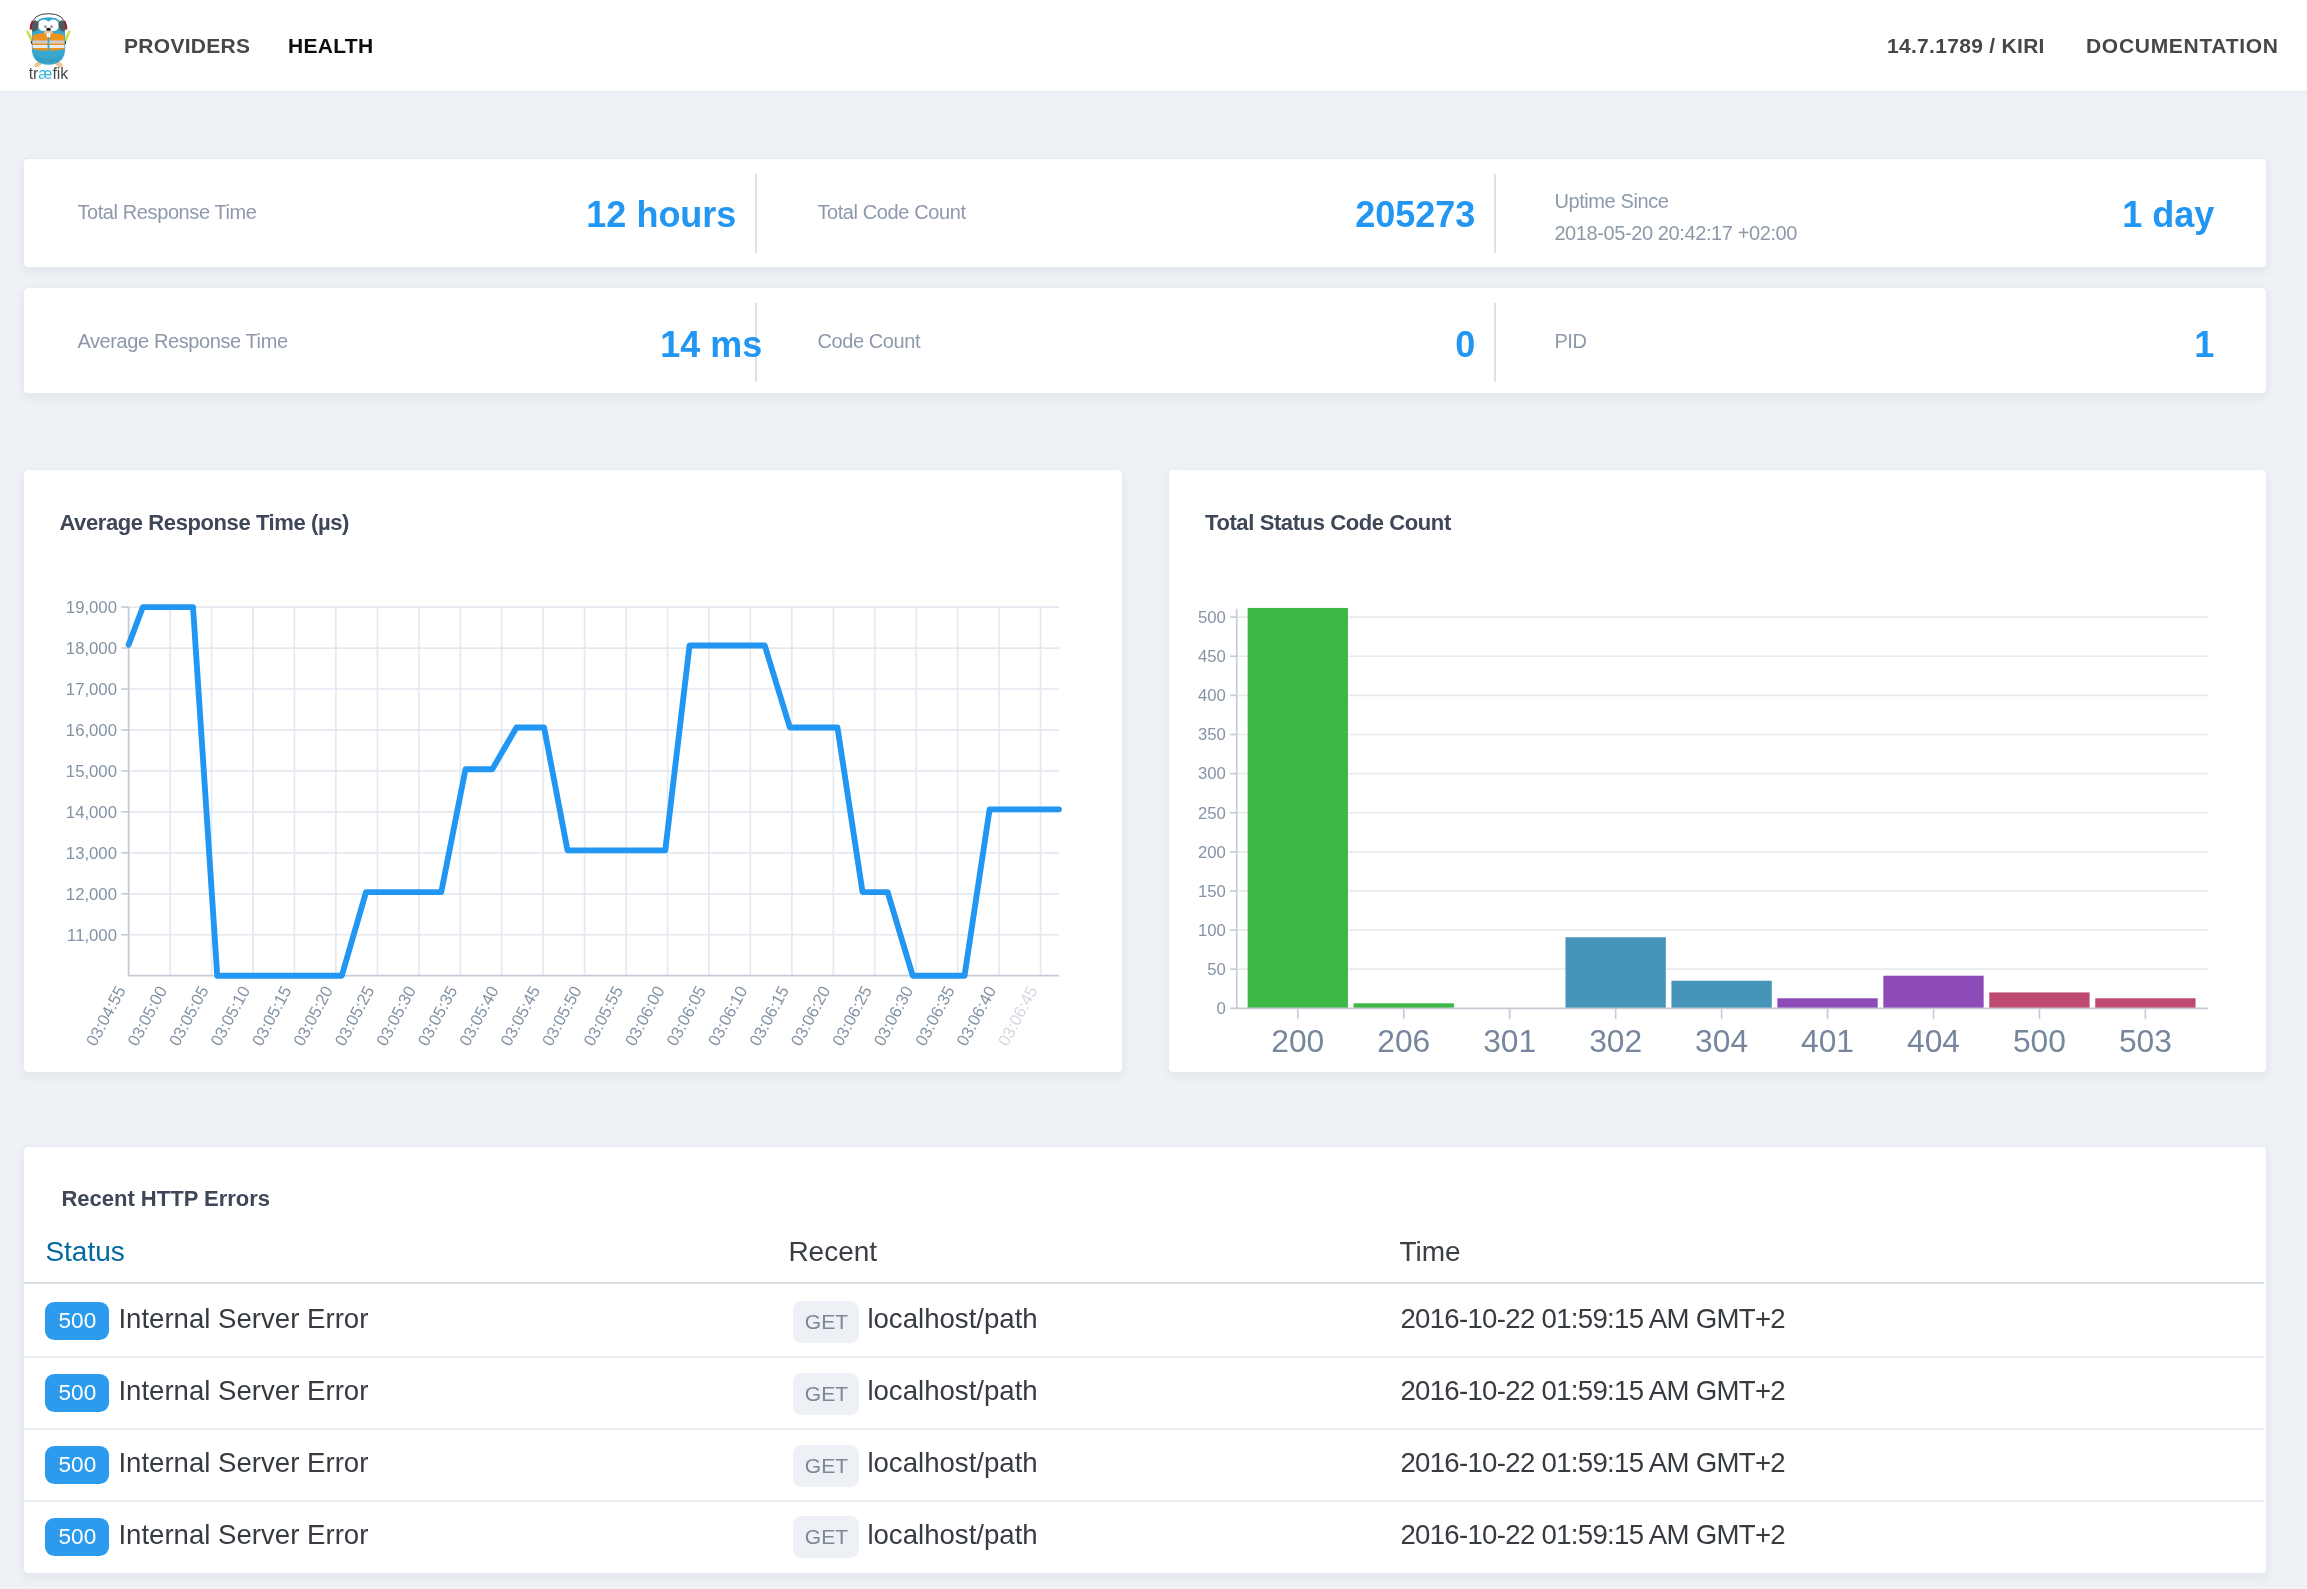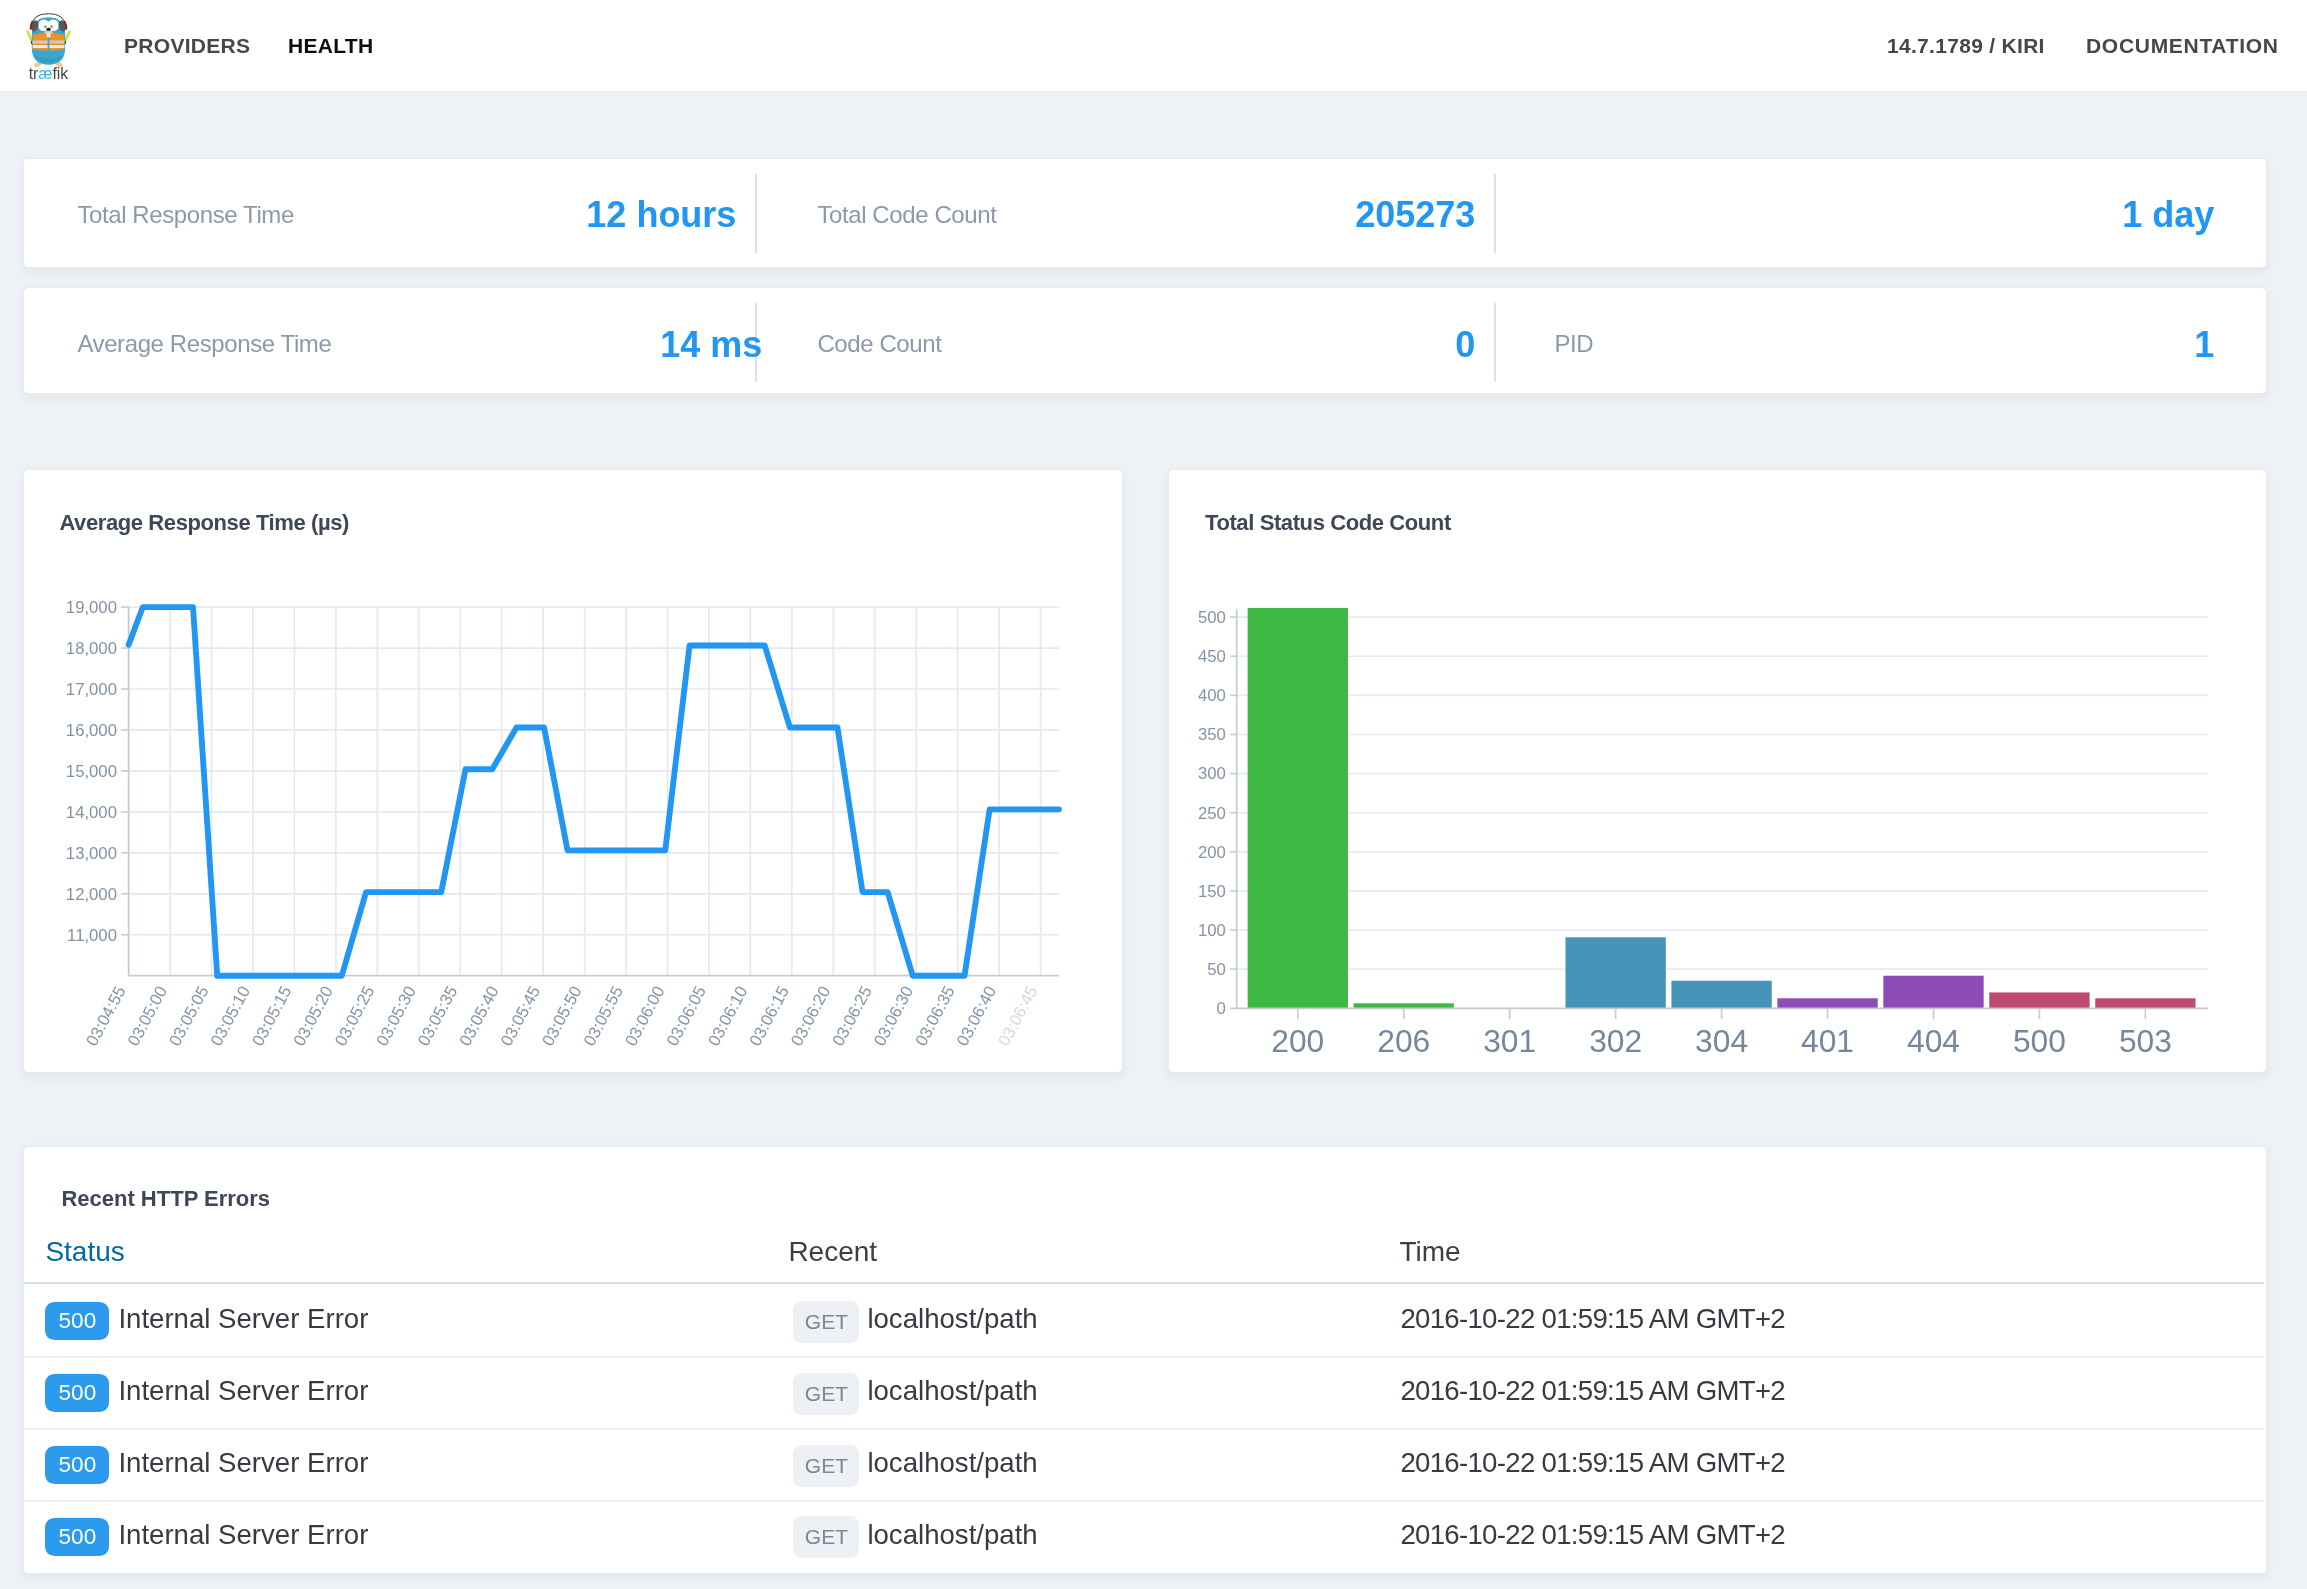--- a/index.html
+++ b/index.html
@@ -1,19 +1,19 @@
 <!DOCTYPE html>
 <html style="font-size:13.4px"><head>
 <meta charset="utf-8">
 <style>
 * { margin:0; padding:0; box-sizing:border-box; }
 html,body { width:2307px; height:1590px; background:#eef1f5; font-family:"Liberation Sans", sans-serif; overflow:hidden; }
 .abs { position:absolute; }
 .card { position:absolute; background:#fff; border-radius:5px; border:1.7px solid #e7ebf0; box-shadow:0 3.3px 8.4px rgba(120,135,155,0.10); }
-.lbl { color:#8d99a9; font-size:24px; letter-spacing:-0.4px; }
+.lbl { color:#8d99a9; font-size:20px; letter-spacing:-0.4px; }
 .val { color:#2196f3; font-size:36px; font-weight:bold; }
 .ttl { color:#3e4757; font-size:22px; font-weight:bold; }
 .navlink { font-size:21px; font-weight:bold; color:#474747; letter-spacing:0.3px; }
 .vdiv { position:absolute; width:1.7px; background:#dde2e8; top:15px; height:79px; }
 </style>
 </head>
 <body>
 
 <div class="abs" style="left:0;top:0;width:2307px;height:92px;background:#fff;border-bottom:1.7px solid #e9ecef;">
 
@@ -64,20 +64,21 @@
   <div class="abs navlink" style="left:2086px;top:34px;letter-spacing:0.7px;">DOCUMENTATION</div>
 </div>
 
 <div class="card" style="left:23.4px;top:158px;width:2244px;height:110px;">
   <div class="vdiv" style="left:731px;"></div>
   <div class="vdiv" style="left:1470px;"></div>
   <div class="abs lbl" style="left:53px;top:42px;">Total Response Time</div>
   <div class="abs val" style="right:1530px;top:35px;">12 hours</div>
   <div class="abs lbl" style="left:793px;top:42px;">Total Code Count</div>
   <div class="abs val" style="right:791px;top:35px;">205273</div>
+  <div class="abs lbl" style="left:1530px;top:26px;line-height:32px;">Uptime Since<br>2018-05-20 20:42:17 +02:00</div>
   <div class="abs val" style="right:52px;top:35px;">1 day</div>
 </div>
 
 <div class="card" style="left:23.4px;top:287px;width:2244px;height:107px;">
   <div class="vdiv" style="left:731px;"></div>
   <div class="vdiv" style="left:1470px;"></div>
   <div class="abs lbl" style="left:53px;top:42px;">Average Response Time</div>
   <div class="abs val" style="right:1504px;top:36px;text-align:center;">14 ms</div>
   <div class="abs lbl" style="left:793px;top:42px;">Code Count</div>
   <div class="abs val" style="right:791px;top:36px;">0</div>

